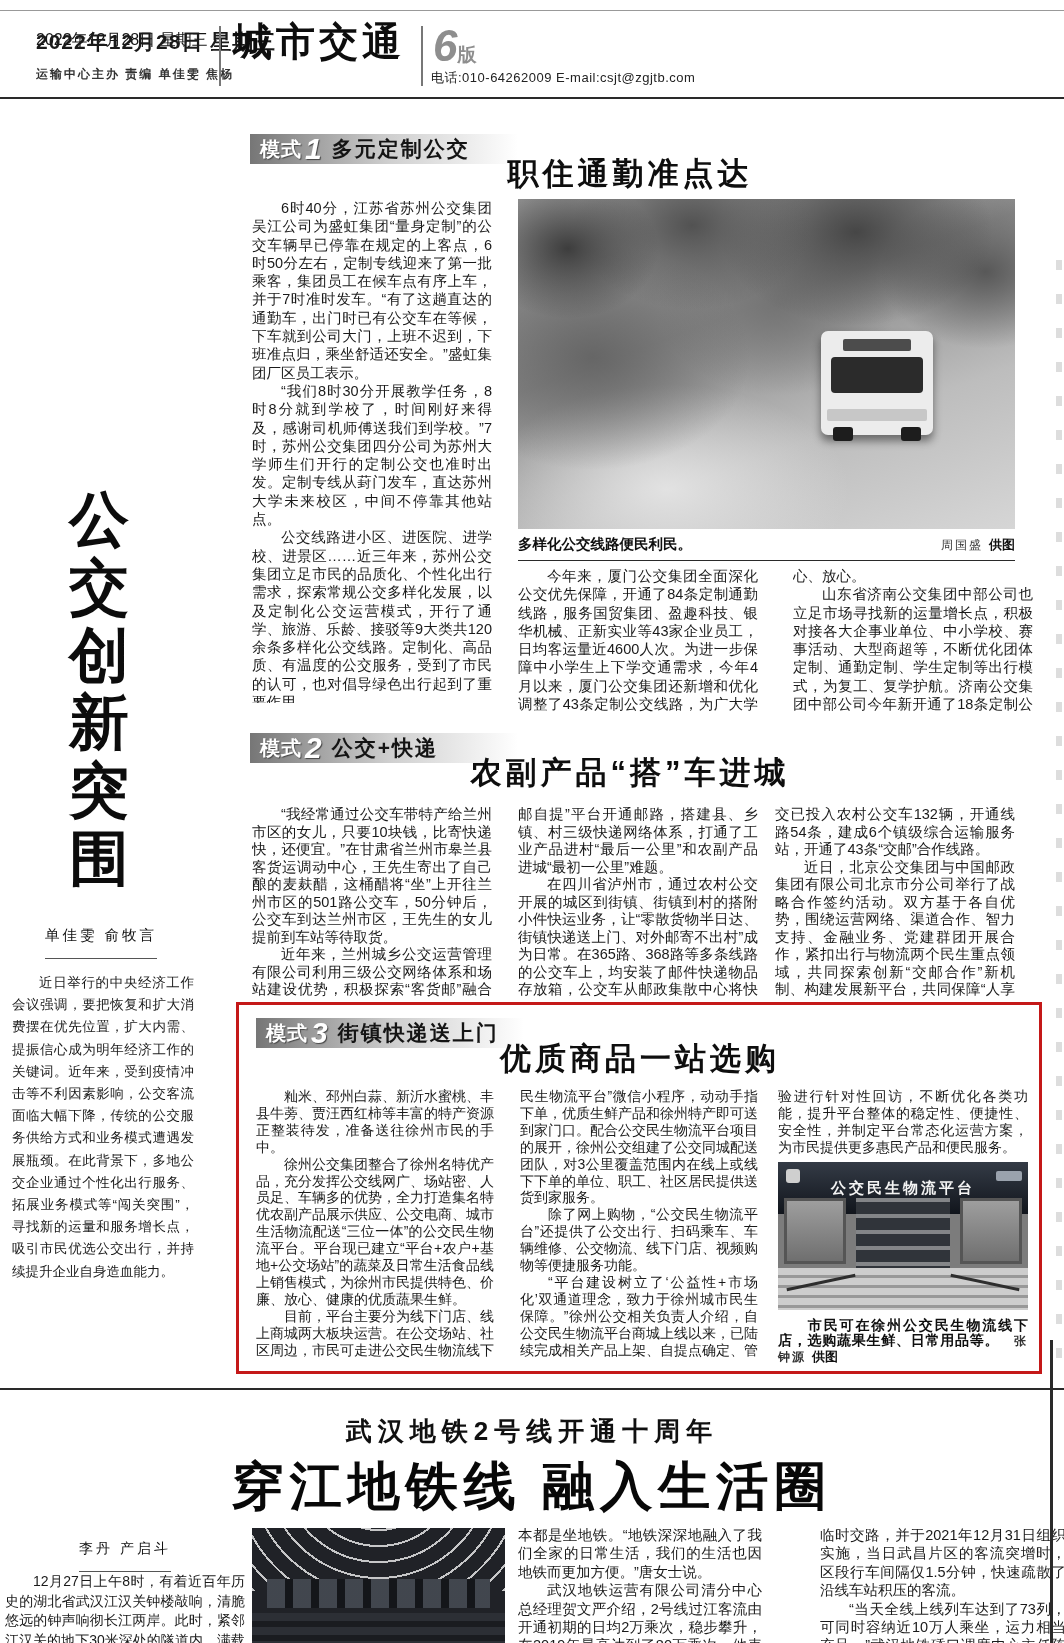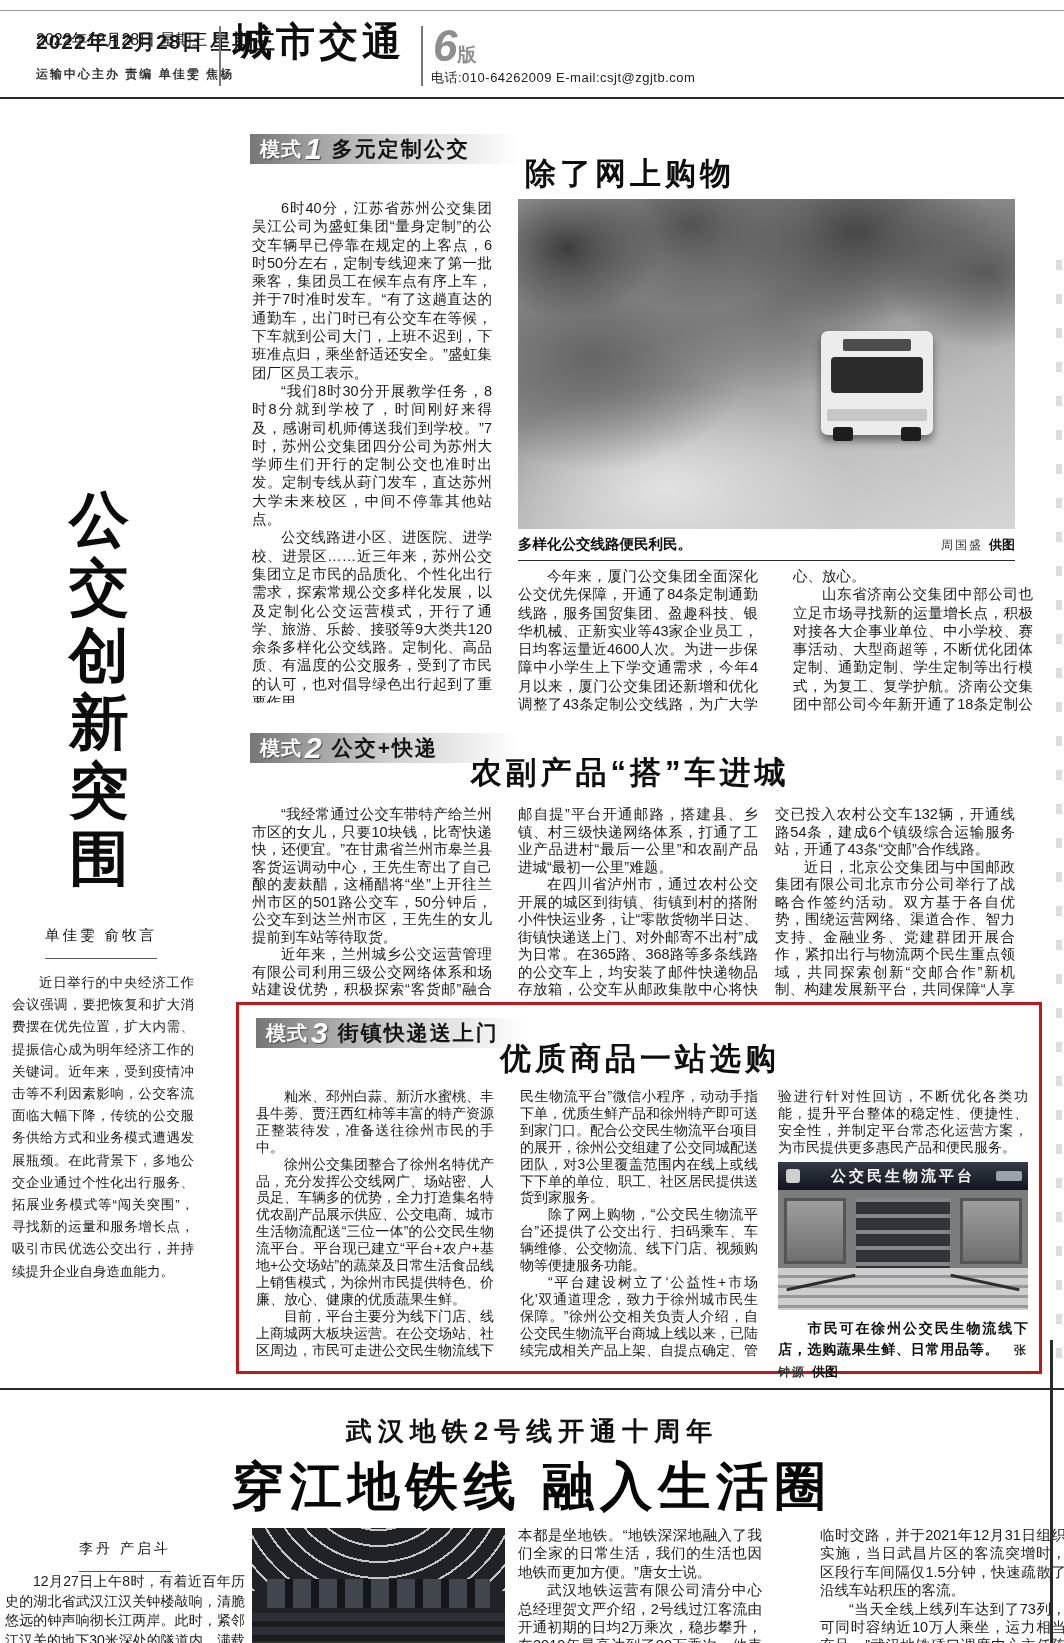--- a/index.html
+++ b/index.html
@@ -38,21 +38,21 @@
   .b1 { font-size:14.5px; line-height:18.3px; }
   .b2 { font-size:14.5px; line-height:17.5px; }
   .b3 { font-size:14px;   line-height:16.9px; }
   .b4 { font-size:14.5px; line-height:18.4px; }
   .p { margin:0; }
   .ind { text-indent:2em; }
   
   .cap { font-weight:700; font-size:14.5px; color:#0f0f0f; }
   .credit-name { font-size:12px; color:#333; letter-spacing:2px; }
   .credit-label { font-size:13px; font-weight:800; color:#111; margin-left:6px; }
-  .smallcap { font-weight:700; font-size:14px; line-height:21px; text-align:justify; color:#0f0f0f; }
+  .smallcap { font-weight:700; font-size:14px; line-height:15px; text-align:justify; color:#0f0f0f; }
   
   .redbox { border:3px solid #c41818; background:transparent; }
   
   .photo { overflow:hidden; }
   .photo1 {
     background:
       radial-gradient(ellipse 130px 100px at 10% 15%, #3d3d3d 0%, rgba(61,61,61,0) 70%),
       radial-gradient(ellipse 170px 120px at 35% 8%,  #525252 0%, rgba(82,82,82,0) 70%),
       radial-gradient(ellipse 190px 130px at 68% 10%, #464646 0%, rgba(70,70,70,0) 72%),
       radial-gradient(ellipse 150px 110px at 94% 22%, #585858 0%, rgba(88,88,88,0) 70%),
@@ -62,21 +62,21 @@
       linear-gradient(160deg,#979797 0%, #8a8a8a 38%, #bdbdbd 68%, #d6d6d6 100%);
   }
   .bus { position:absolute; left:61%; top:40%; width:112px; height:104px; background:#ececec;
          border-radius:7px; box-shadow:0 6px 8px rgba(0,0,0,0.45); }
   .bus .shield { position:absolute; left:10px; top:26px; width:92px; height:36px; background:#2b2b2b; border-radius:4px; }
   .bus .sign { position:absolute; left:22px; top:8px; width:68px; height:12px; background:#4c4c4c; border-radius:2px; }
   .bus .bumper { position:absolute; left:6px; bottom:14px; width:100px; height:12px; background:#c7c7c7; border-radius:2px; }
   .bus .w1,.bus .w2 { position:absolute; bottom:-6px; width:20px; height:14px; background:#1d1d1d; border-radius:3px; }
   .bus .w1 { left:12px; } .bus .w2 { right:12px; }
   .photo2 { background:#7c7c7c; }
-  .storesign { position:absolute; left:0; top:0; right:0; height:28px;
+  .storesign { position:absolute; left:0; top:0; right:0; height:52px;
                background:linear-gradient(180deg,#343b46 0%, #11151c 100%);
                display:flex; align-items:center; justify-content:center; }
   .storesign .txt { color:#f4f4f4; font-weight:900; font-size:15px; letter-spacing:3px; }
   .storesign .logo { position:absolute; left:8px; top:7px; width:14px; height:14px; background:#cfcfcf; border-radius:3px; }
   .storesign .tag { position:absolute; right:6px; top:9px; width:26px; height:10px; background:#9aa2ad; border-radius:2px; }
   .facade-win { position:absolute; top:36px; width:62px; bottom:46px; background:linear-gradient(180deg,#9e9e9e,#6f6f6f);
                 border:3px solid #555; }
   .facade-door { position:absolute; top:36px; left:78px; right:78px; bottom:42px; background:#30343a;
                  background-image:repeating-linear-gradient(180deg, rgba(200,200,200,0.55) 0 4px, rgba(48,52,58,0) 4px 16px); }
   .steps { position:absolute; left:0; right:0; bottom:0; height:42px;
@@ -123,21 +123,21 @@
   </div>
   <div class="abs col side-body" style="left:12px;top:972px;width:182px;height:332px;">
     <p class="p ind">近日举行的中央经济工作会议强调，要把恢复和扩大消费摆在优先位置，扩大内需、提振信心成为明年经济工作的关键词。近年来，受到疫情冲击等不利因素影响，公交客流面临大幅下降，传统的公交服务供给方式和业务模式遭遇发展瓶颈。在此背景下，多地公交企业通过个性化出行服务、拓展业务模式等“闯关突围”，寻找新的运量和服务增长点，吸引市民优选公交出行，并持续提升企业自身造血能力。</p>
   </div>
 
   <div class="abs badge" style="left:250px;top:134px;">
     <span class="bprefix">模式</span>
       <span class="bnum">1</span>
       <span class="blabel">多元定制公交</span>
   </div>
-  <div class="abs sechead" style="left:380px;top:153px;width:500px;">除了网上购物</div>
+  <div class="abs sechead" style="left:380px;top:153px;width:500px;">职住通勤准点达</div>
 
   <div class="abs col b1" style="left:252px;top:199px;width:240px;height:504px;">
     <p class="p ind">6时40分，江苏省苏州公交集团吴江公司为盛虹集团“量身定制”的公交车辆早已停靠在规定的上客点，6时50分左右，定制专线迎来了第一批乘客，集团员工在候车点有序上车，并于7时准时发车。“有了这趟直达的通勤车，出门时已有公交车在等候，下车就到公司大门，上班不迟到，下班准点归，乘坐舒适还安全。”盛虹集团厂区员工表示。</p>
     <p class="p ind">“我们8时30分开展教学任务，8时8分就到学校了，时间刚好来得及，感谢司机师傅送我们到学校。”7时，苏州公交集团四分公司为苏州大学师生们开行的定制公交也准时出发。定制专线从葑门发车，直达苏州大学未来校区，中间不停靠其他站点。</p>
     <p class="p ind">公交线路进小区、进医院、进学校、进景区……近三年来，苏州公交集团立足市民的品质化、个性化出行需求，探索常规公交多样化发展，以及定制化公交运营模式，开行了通学、旅游、乐龄、接驳等9大类共120余条多样化公交线路。定制化、高品质、有温度的公交服务，受到了市民的认可，也对倡导绿色出行起到了重要作用。</p>
 
   </div>
 
   <div class="abs photo photo1" style="left:518px;top:199px;width:497px;height:330px;">
     <div class="bus">

